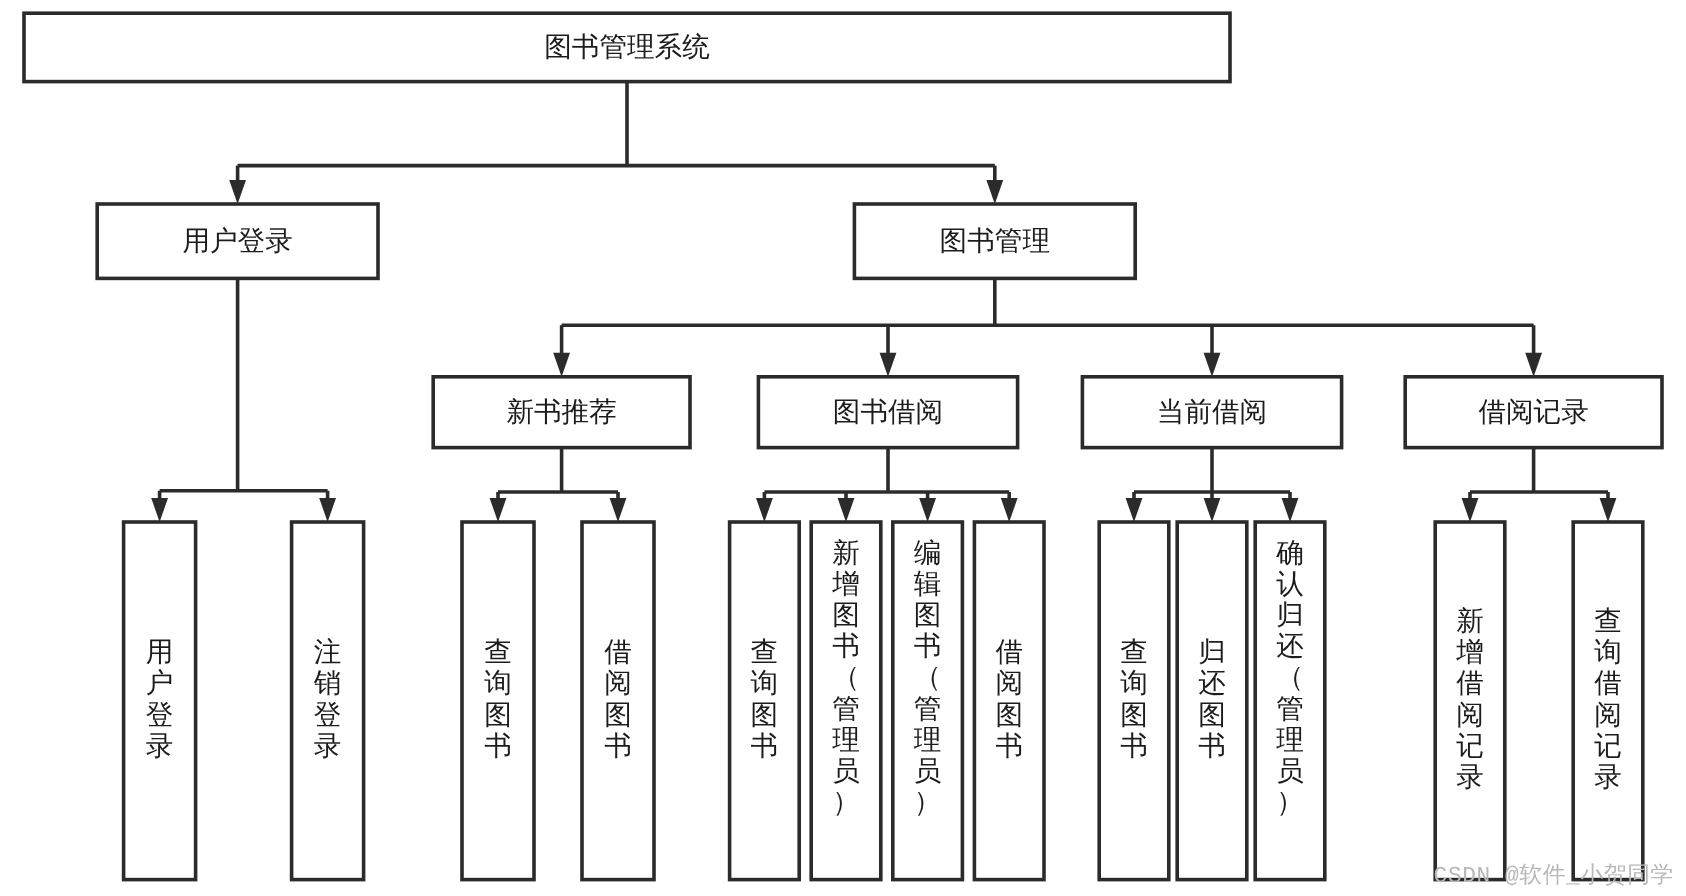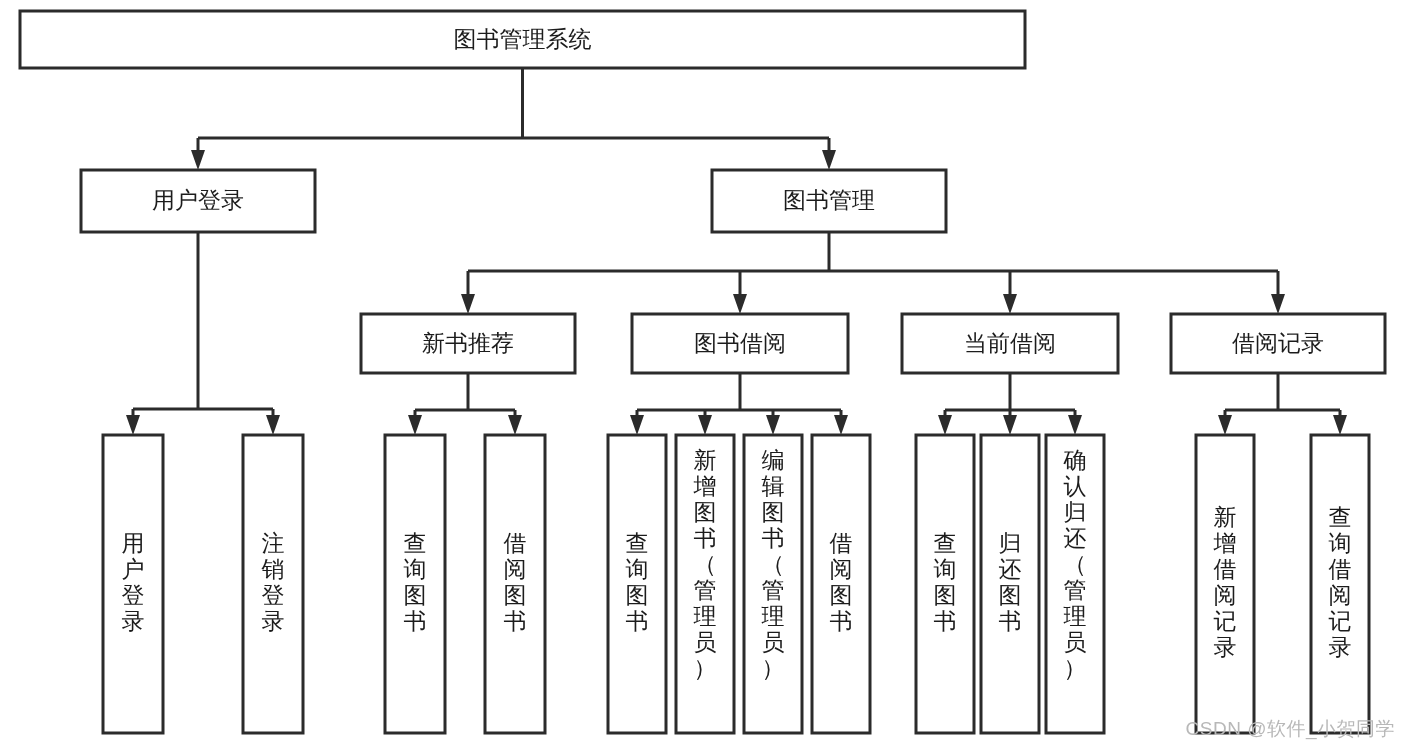--- a/index.html
+++ b/index.html
@@ -50,21 +50,21 @@
   .node-label-v {
     font-family: "Liberation Sans", "DejaVu Sans", sans-serif;
     font-size: 23px;
     fill: #1c1c1c;
     text-anchor: middle;
   }
   .watermark-text {
     position: absolute;
     right: 10px;
     bottom: 5px;
-    font-family: Liberation Sans, sans-serif;
+    font-family: Liberation Mono, monospace;
     font-size: 19px;
     color: #b8b8b8;
     white-space: nowrap;
     letter-spacing: 0.5px;
   }
 </style>
 </head>
 <body>
 
 <div id="diagram-root">

